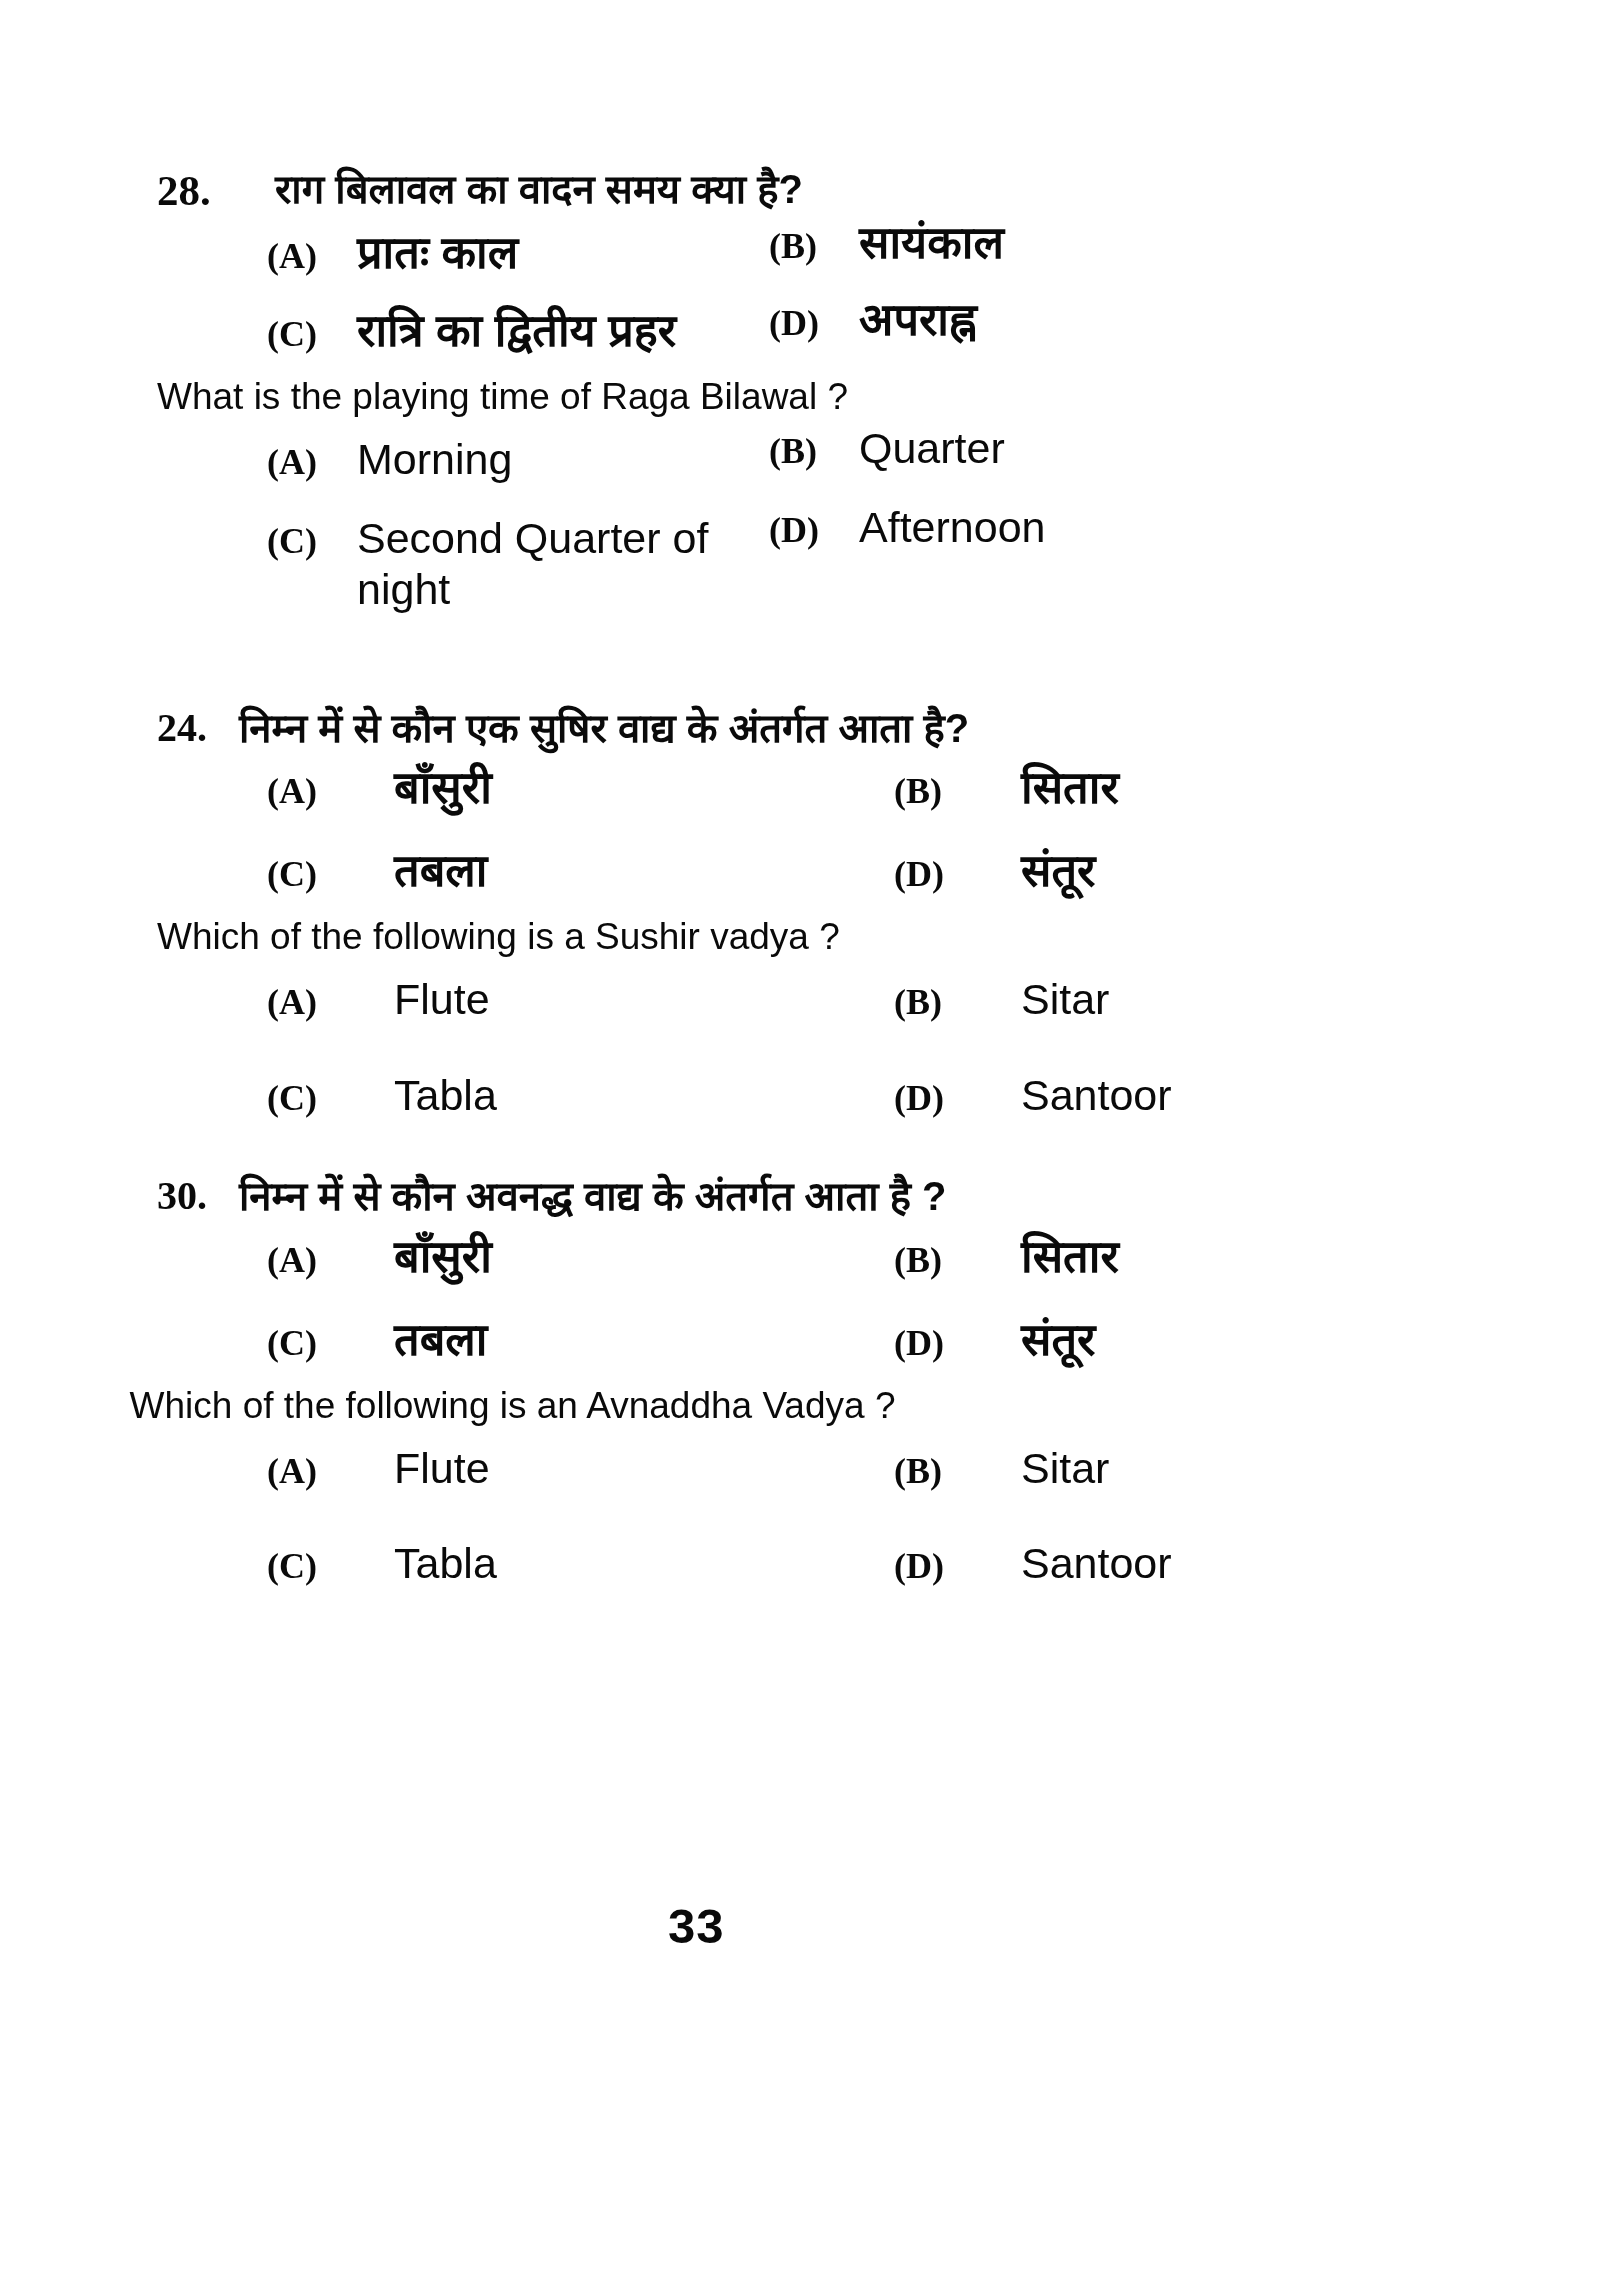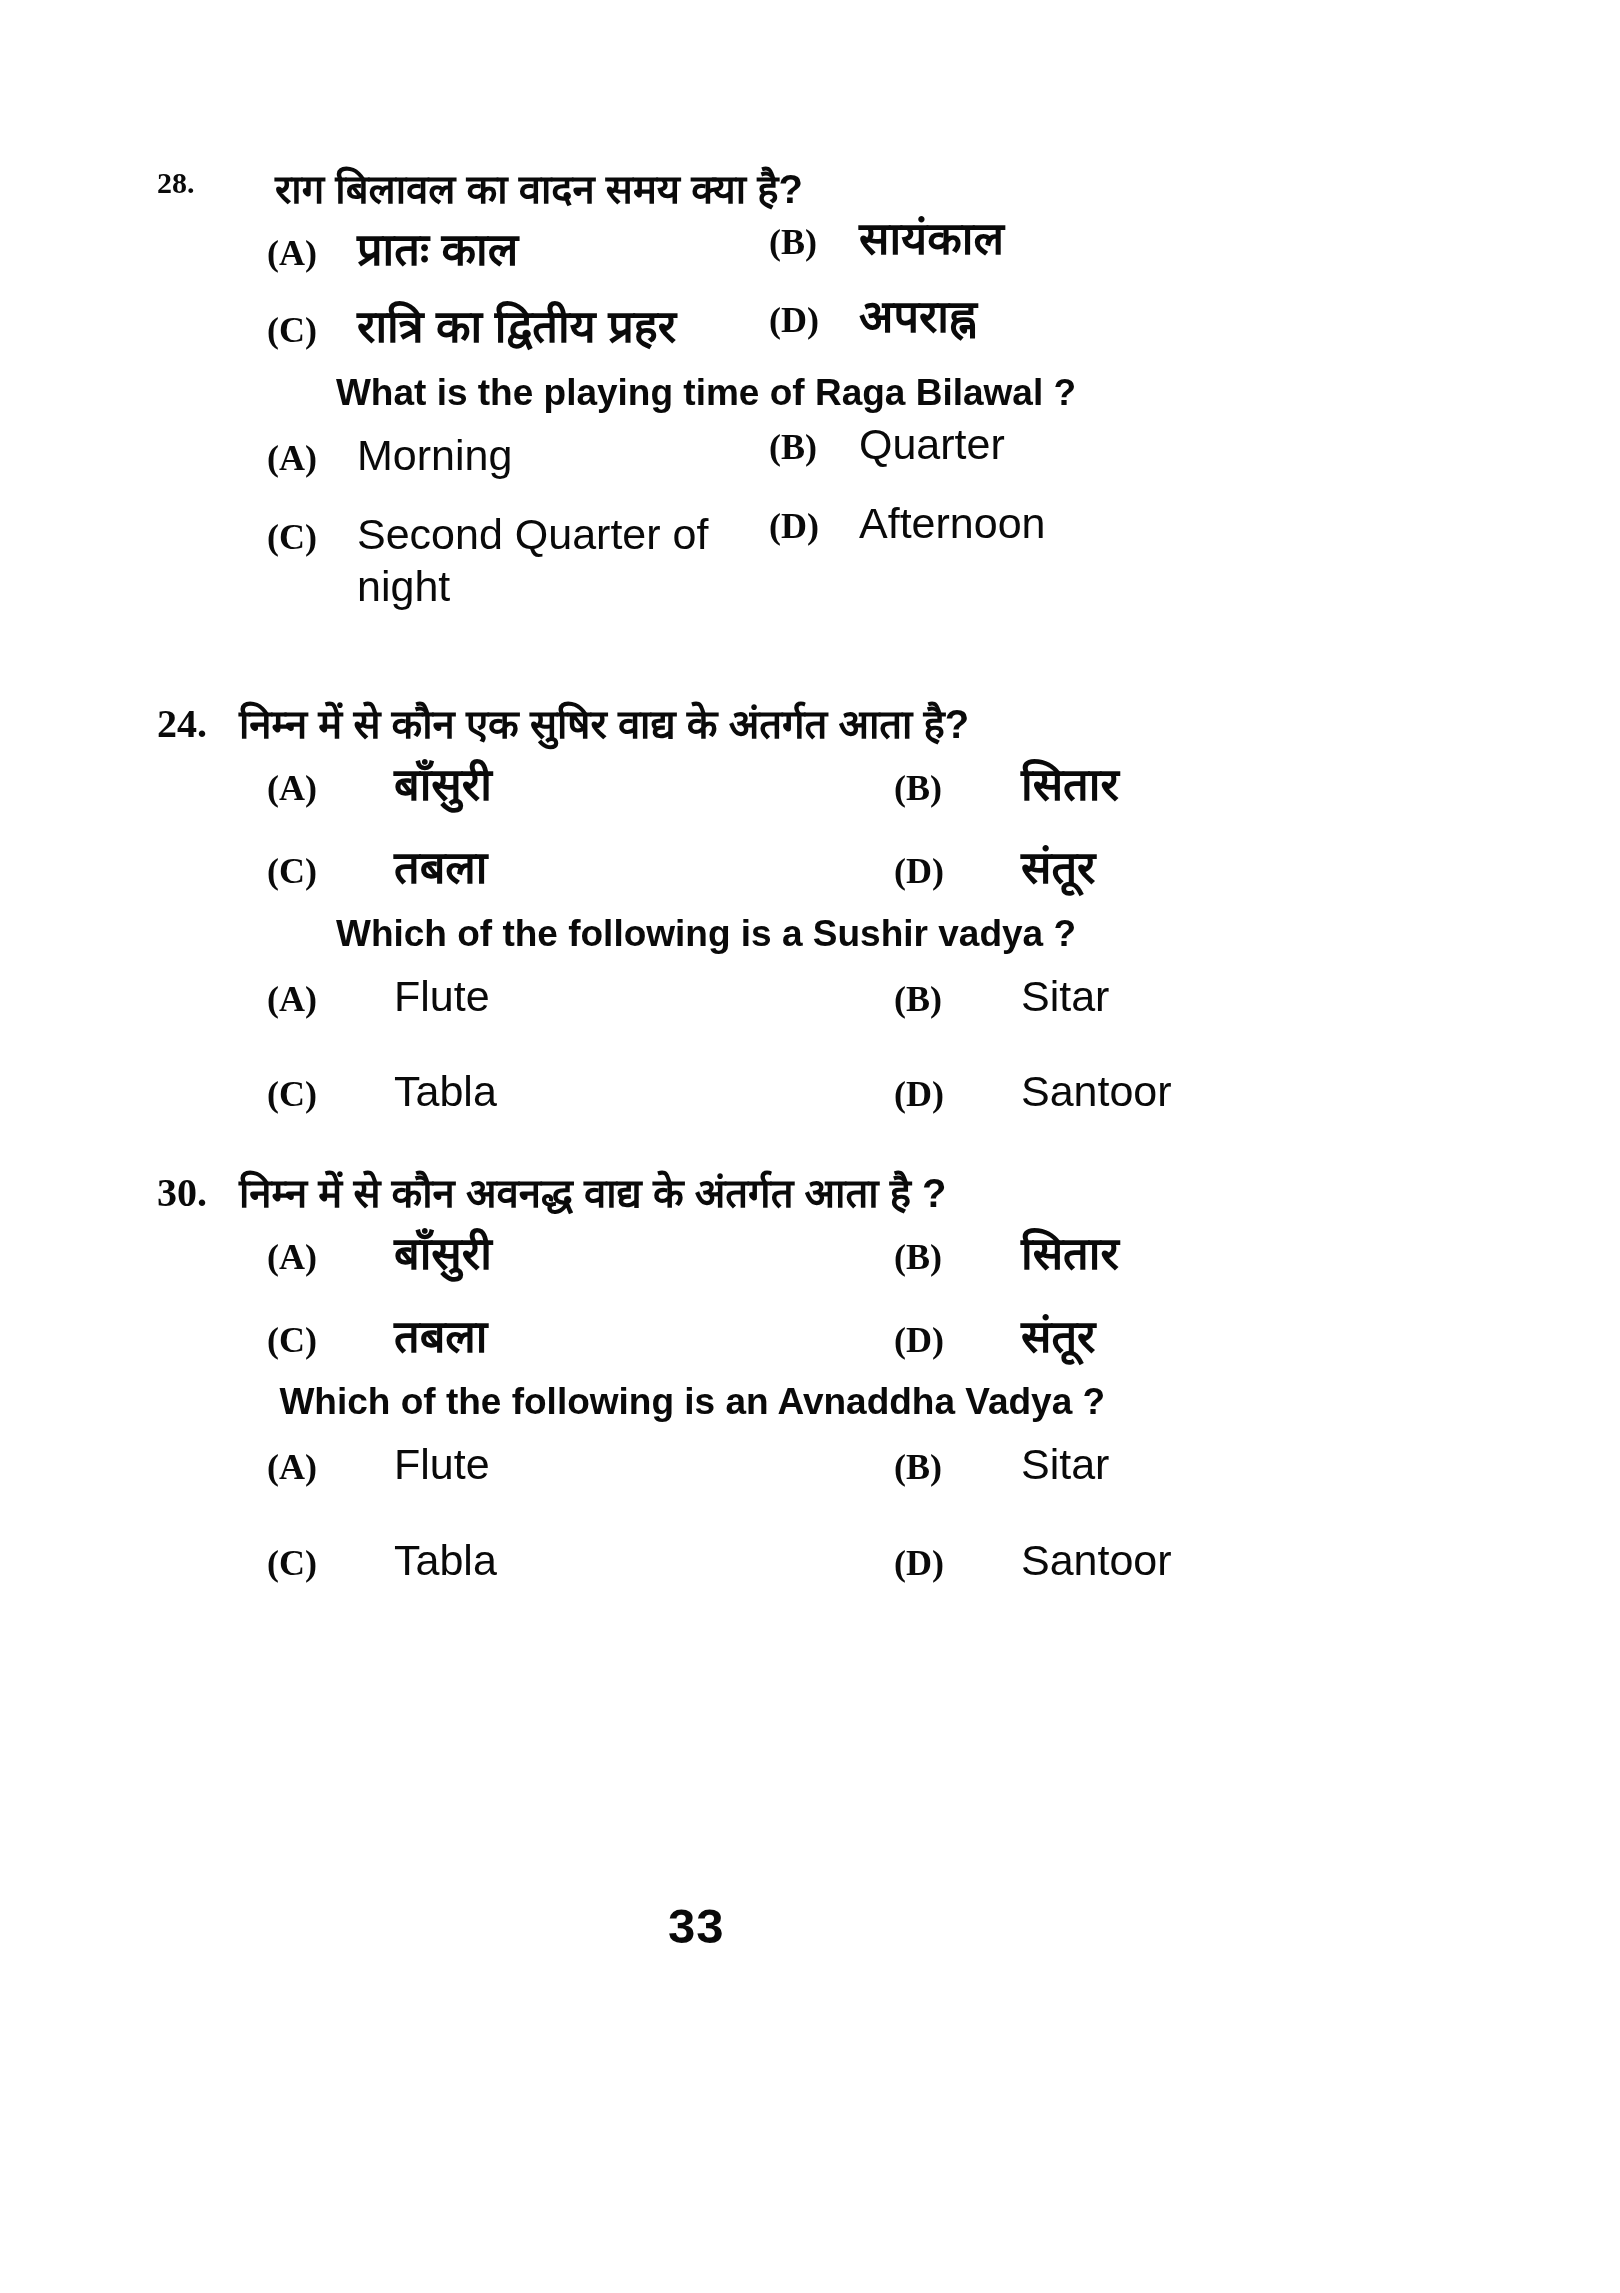--- a/index.html
+++ b/index.html
@@ -26,21 +26,21 @@
   #q30 { margin-bottom: 0; }
 
   .q-header {
     display: flex;
     align-items: flex-start;
     margin-bottom: 9.8px;
   }
   .q-num {
     font-family: "Liberation Serif", serif;
     font-weight: 700;
-    font-size: 30px;
+    font-size: 43px;
     width: 118px;
     flex: none;
     line-height: 1.2;
   }
   #q29 .q-num, #q30 .q-num {
     font-size: 40px;
     width: 82px;
   }
   .q-text-hi {
     font-weight: 700;
@@ -64,24 +64,23 @@
     font-size: 36px;
     min-width: 90px;
     flex: none;
   }
   .cols-wide .opt-label { min-width: 127px; }
   .opt-text.hi { font-weight: 700; font-size: 45px; }
   .opt-text.en { font-weight: 500; font-size: 43px; }
 
   .q-en {
     font-size: 37px;
-    font-weight: 700;
+    font-weight: 400;
     line-height: 1.25;
     margin: 15.7px 0 13.7px 0;
-    text-align: center;
   }
   #q30 .q-en { margin-left: -27.4px; }
 
   .en-opts { row-gap: 27.4px; }
   .cols-wide.en-opts { row-gap: 44px; }
 
   
   .raise { position: relative; top: -10.8px; }
 
   .page-number {

